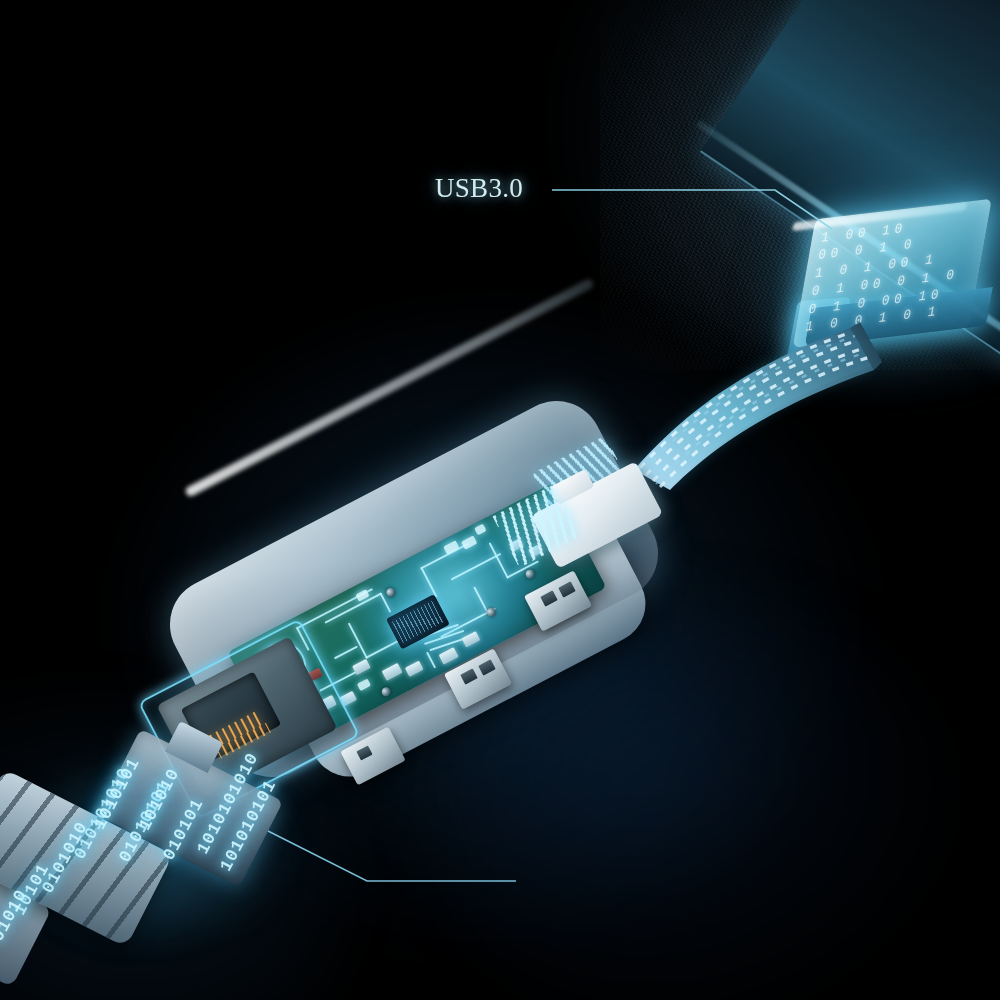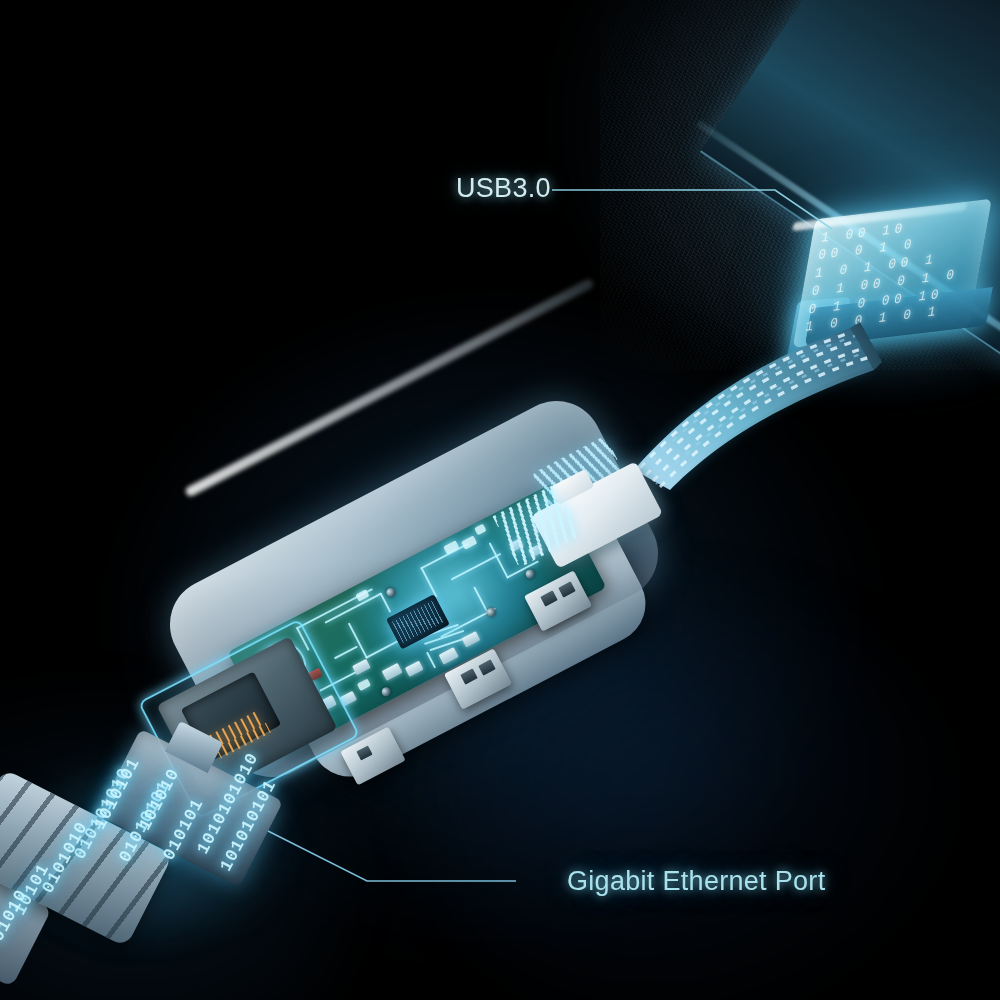--- a/index.html
+++ b/index.html
@@ -320,22 +320,23 @@
     filter:blur(14px);pointer-events:none;
   }
 
   
   .callout-label{
     position:absolute;
     font-size:27px;letter-spacing:.3px;
     white-space:nowrap;pointer-events:none;
   }
   #label-usb{
-    left:456px;top:173px;color:#d2ecf0;
+    left:435px;top:173px;color:#d2ecf0;
     text-shadow:0 0 10px rgba(150,225,245,.75), 0 0 22px rgba(80,180,220,.45);
+    font-family:Liberation Serif, serif;
   }
   #label-eth{
     left:567px;top:866px;color:#a9e2ec;
     text-shadow:0 0 10px rgba(140,225,245,.8), 0 0 24px rgba(70,180,225,.5);
   }
   .callout-svg{position:absolute;left:0;top:0;width:1000px;height:1000px;pointer-events:none;}
 </style>
 </head>
 <body>
 
@@ -513,15 +514,14 @@
     <div class="binary-stream" style="left:22px;top:186px;transform:rotate(-62deg);">01010</div>
     <div class="binary-stream" style="left:238px;top:96px;transform:rotate(-62deg);">101010101</div>
   </div>
 
   <svg class="callout-svg" viewBox="0 0 1000 1000">
     <polyline id="line-usb" fill="none" stroke="#8fd6ea" stroke-width="1.6" opacity=".95" points="552,190 775,190 832,229"></polyline>
     <polyline id="line-eth" fill="none" stroke="#7fc6e0" stroke-width="1.6" opacity=".95" points="268,831 367,881 516,881"></polyline>
   </svg>
 
   <div class="callout-label" id="label-usb" style="color: rgb(210, 236, 240);">USB3.0</div>
-  <div class="callout-label" id="label-eth" style="color: rgb(169, 226, 236);">Gigabit Ethernet Port</div>
 
 </div>
 
 </body></html>

